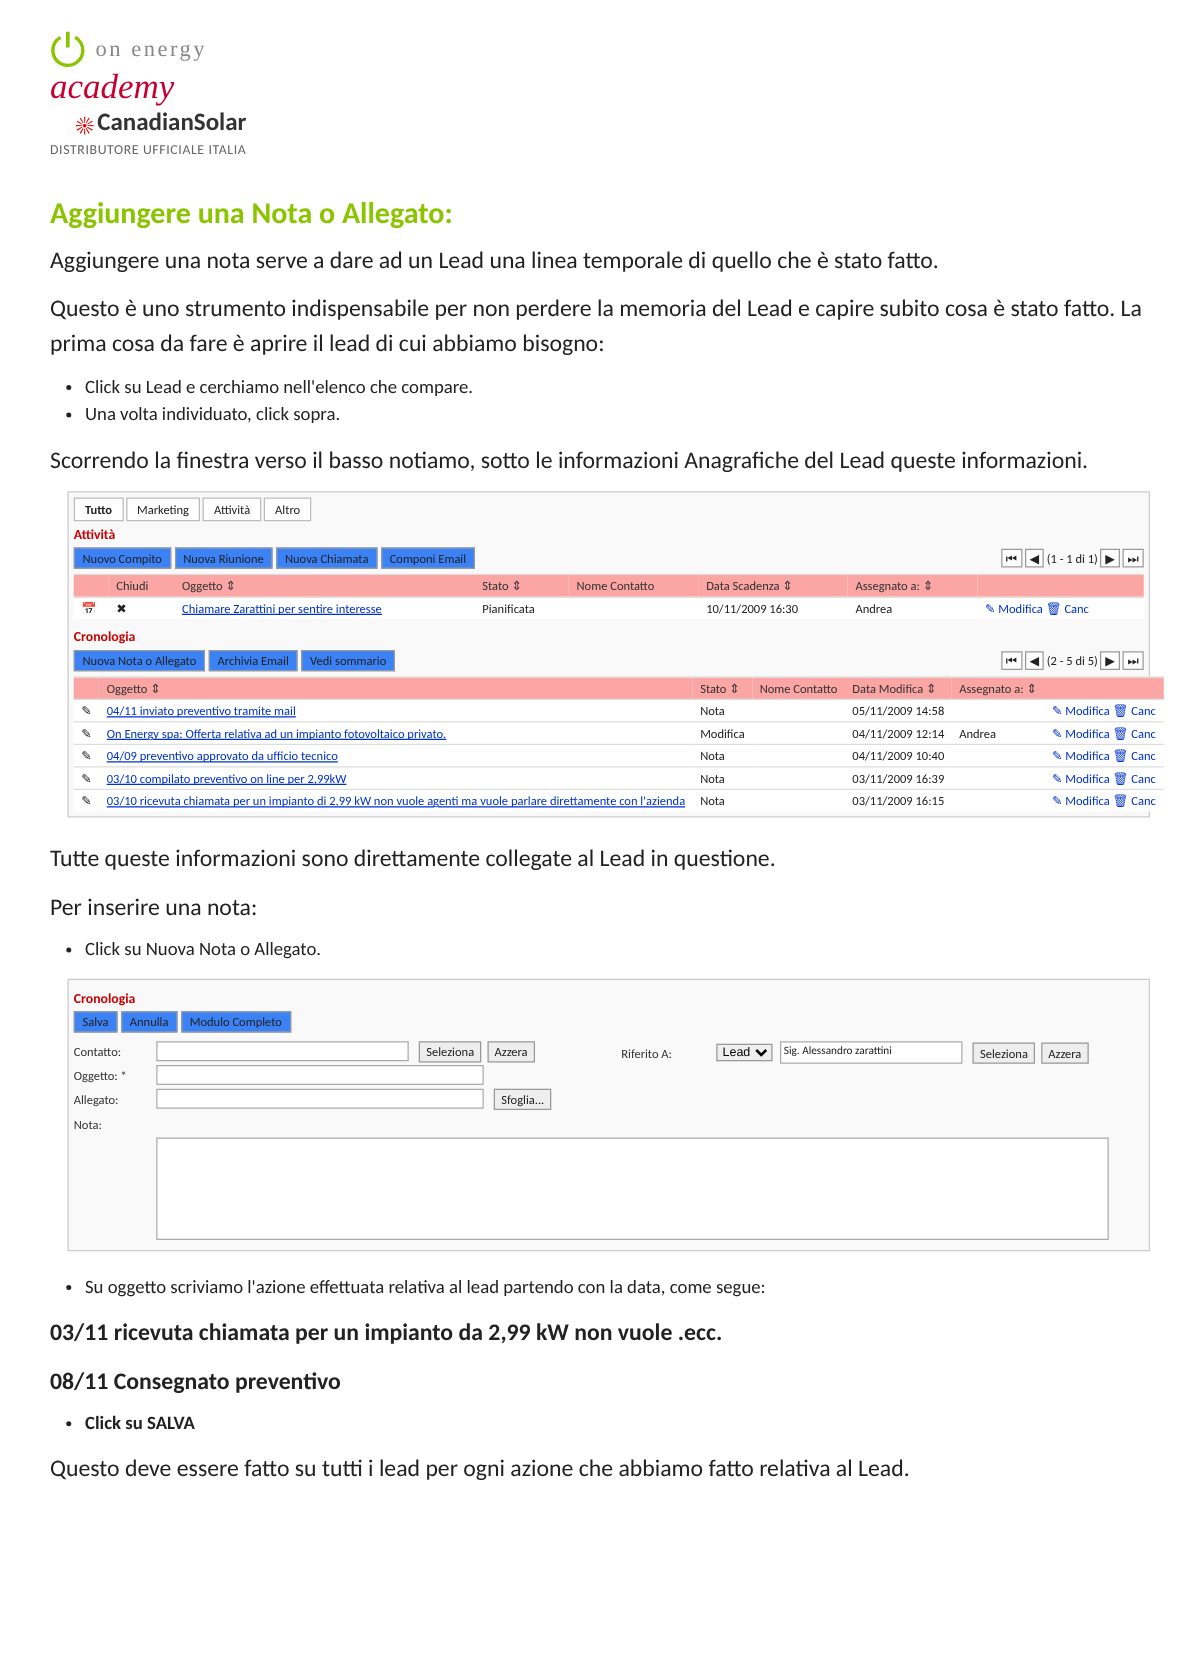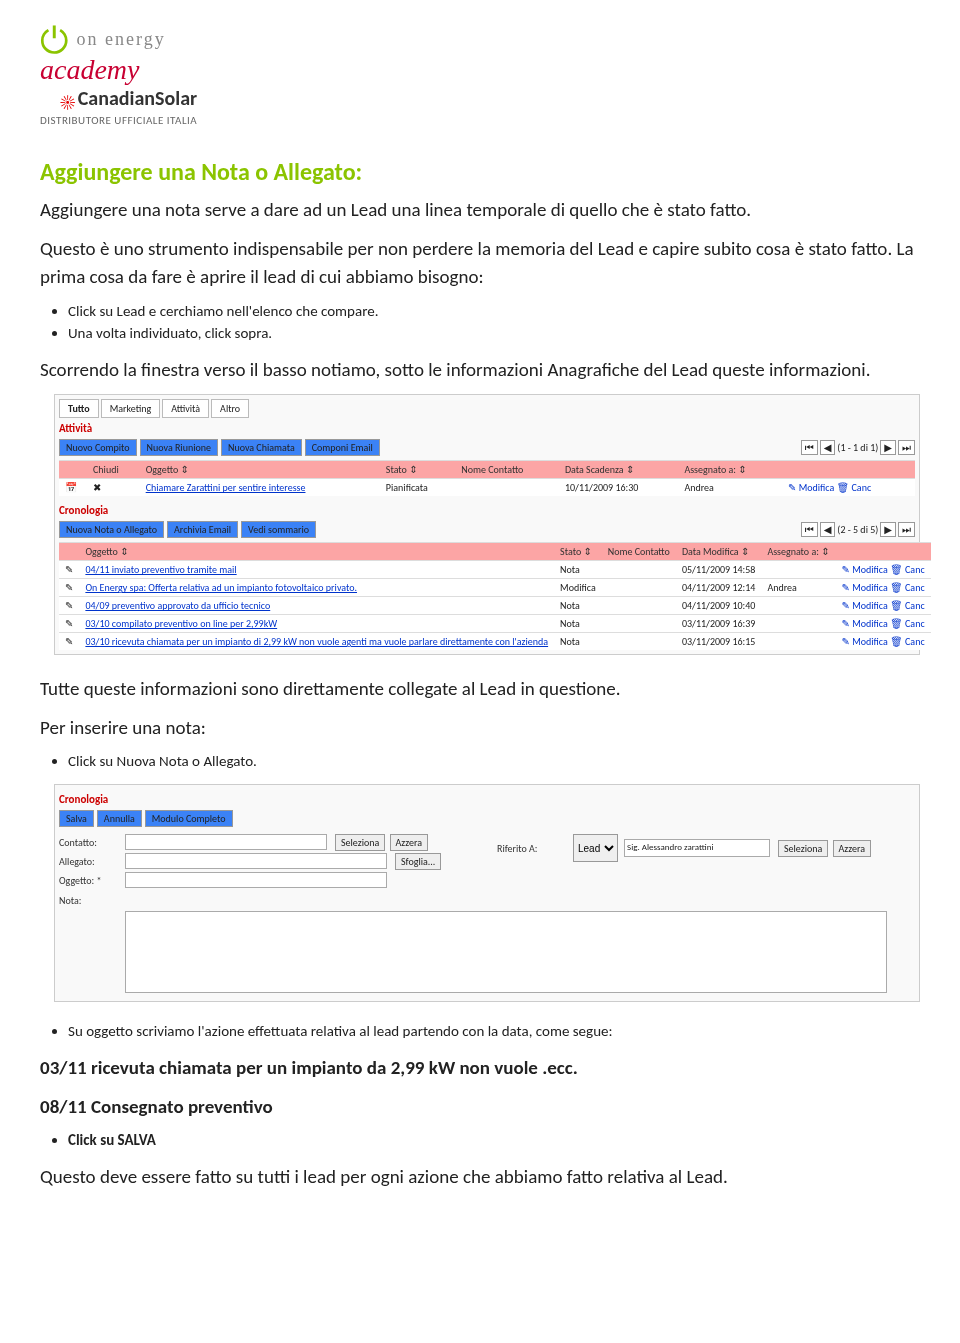--- a/index.html
+++ b/index.html
@@ -32,21 +32,21 @@
   table.crm th, table.crm td { border-top:1px solid #ddd; padding:2px 6px; text-align:left; white-space:nowrap;}
   table.crm th { background:#fca5a5; font-weight:normal; color:#333;}
   table.crm td.link { color:#0033cc; text-decoration:underline;}
   table.crm td.act { color:#0033cc;}
   .form-row { display:flex; align-items:center; gap:6px; margin:3px 0;}
   .form-row label { width:60px; font-size:10px; color:#333;}
   .form-row .field { border:1px solid #aaa; background:#fff; height:14px; flex:0 0 200px;}
   .form-row .field.wide { flex:0 0 260px;}
   .form-row .btns span { border:1px solid #999; background:#eee; padding:1px 5px; font-size:10px; margin-left:2px;}
   .textarea { border:1px solid #aaa; background:#fff; height:80px; margin:4px 0 4px 66px; width:760px;}
-  select.sel { border:1px solid #999; font-size:10px; height:28px;}
+  select.sel { border:1px solid #999; font-size:10px; height:14px;}
   .icon-col { width:16px; color:#777;}
 </style>
 </head>
 <body>
 
 <div class="header">
   <div class="logo-left">
     <span class="power-icon">⏻</span>
     <span class="on-energy">on energy</span>
     <div class="academy">academy</div>
@@ -208,27 +208,27 @@
     <div style="flex:1;">
       <div class="form-row">
         <label>Contatto:</label>
         <div class="field"></div>
         <span class="btns">
           <span>Seleziona</span>
           <span>Azzera</span>
         </span>
       </div>
       <div class="form-row">
+        <label>Oggetto: *</label>
+        <div class="field wide"></div>
+      </div>
+      <div class="form-row">
         <label>Allegato:</label>
         <div class="field wide"></div>
         <span class="btns"><span>Sfoglia...</span></span>
-      </div>
-      <div class="form-row">
-        <label>Oggetto: *</label>
-        <div class="field wide"></div>
       </div>
     </div>
     <div style="flex:1;">
       <div class="form-row">
         <label style="width:70px;">Riferito A:</label>
         <select class="sel"><option>Lead</option></select>
         <div class="field" style="flex:0 0 140px; font-size:9px; padding:1px 2px;">Sig. Alessandro zarattini</div>
         <span class="btns">
           <span>Seleziona</span>
           <span>Azzera</span>

